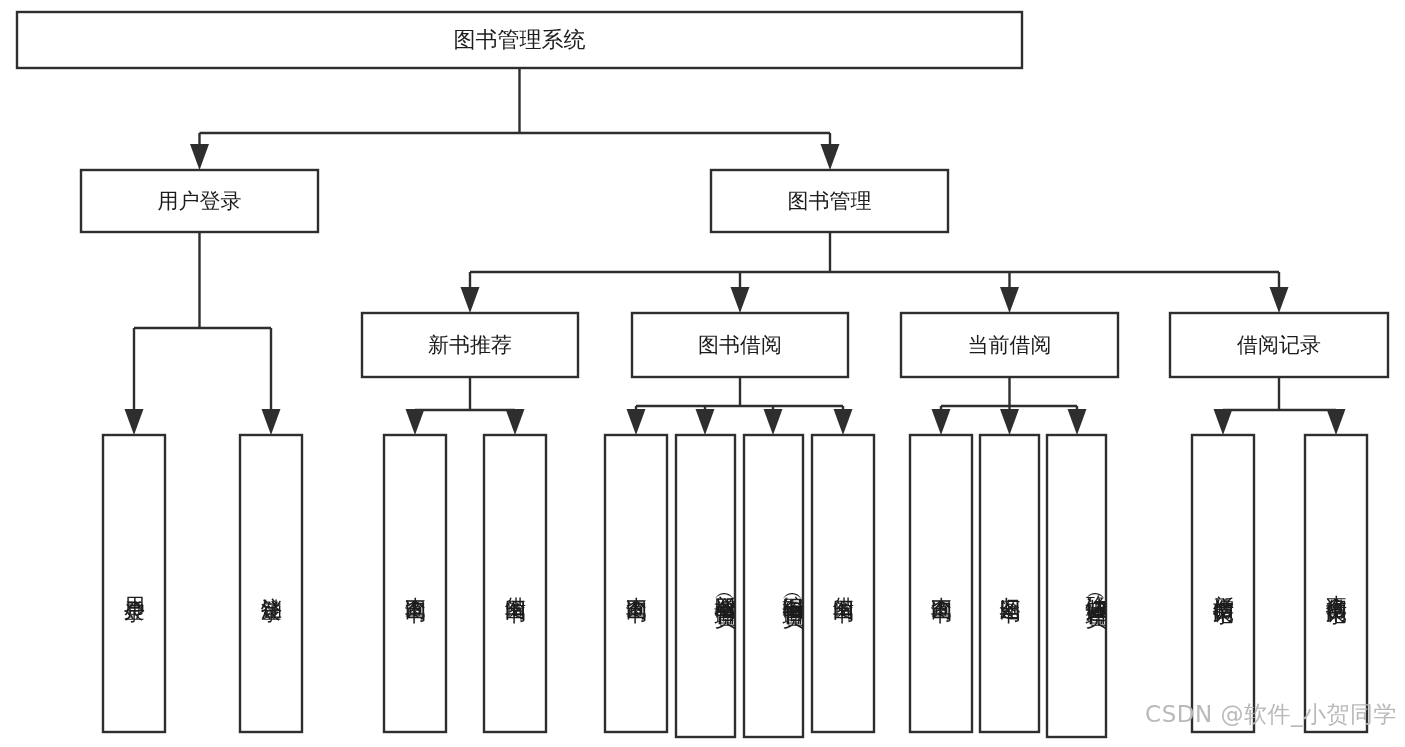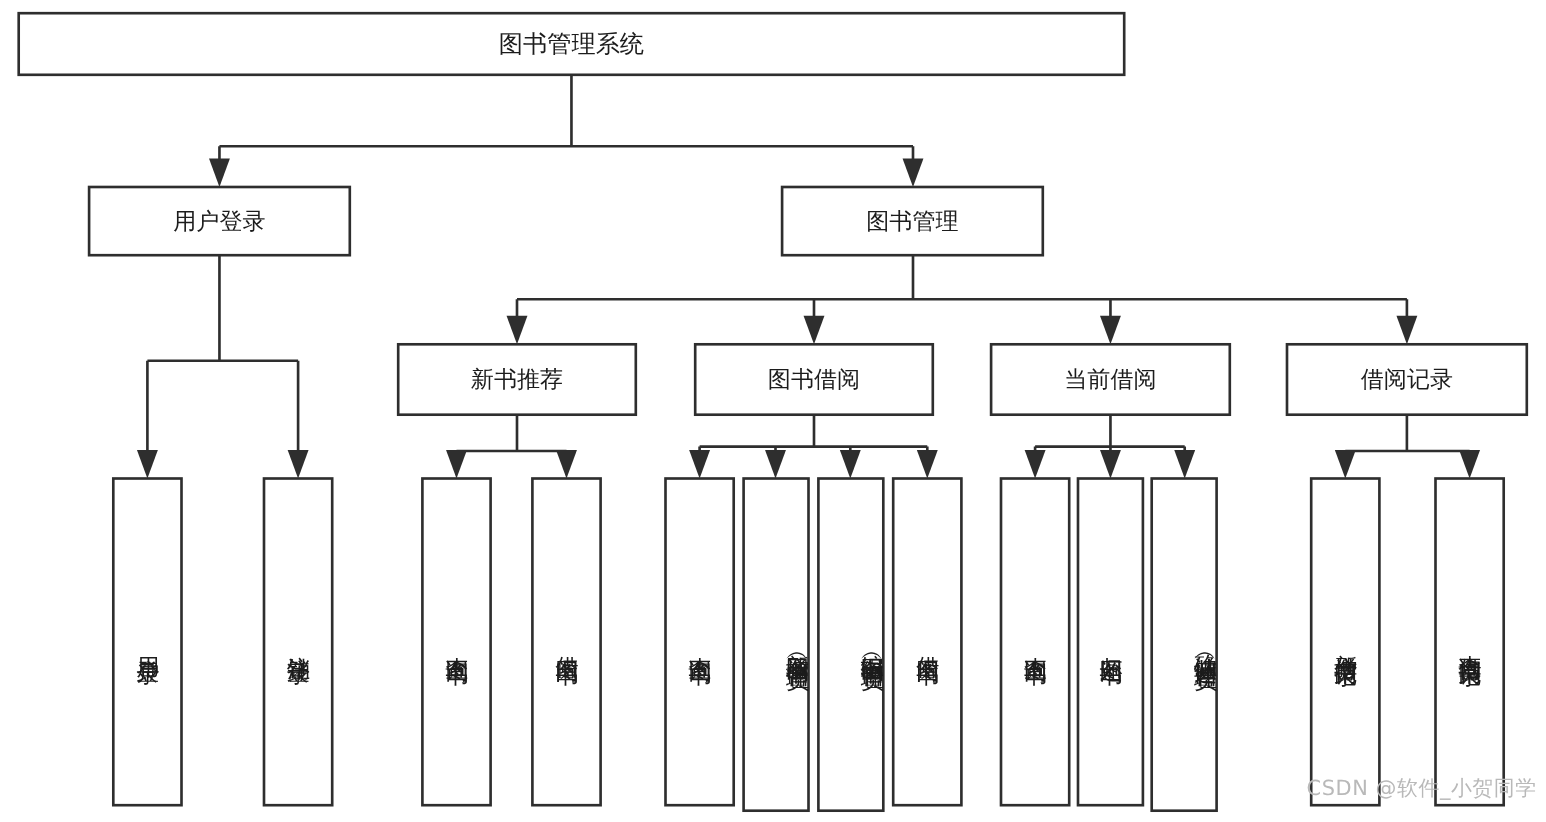--- a/index.html
+++ b/index.html
@@ -70,21 +70,21 @@
     align-items: center;
     justify-content: center;
     white-space: nowrap;
     pointer-events: none;
   }
   #watermark {
     position: absolute;
     right: 8px;
     bottom: 4px;
     font-family: "DejaVu Sans", "Liberation Sans", sans-serif;
-    font-size: 19px;
+    font-size: 23px;
     color: #b9b9b9;
     white-space: nowrap;
     letter-spacing: 0.5px;
   }
 </style>
 </head>
 <body>
 
 <div id="diagram-root">
 

